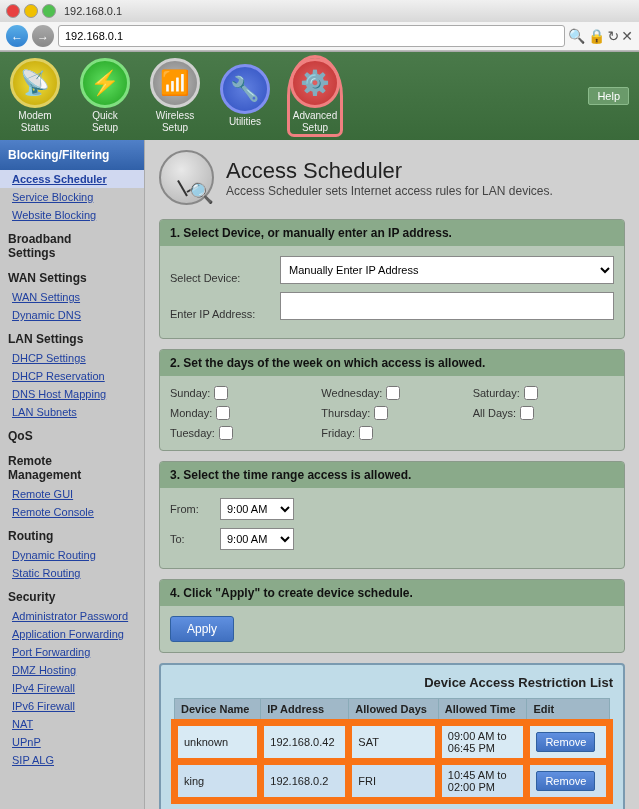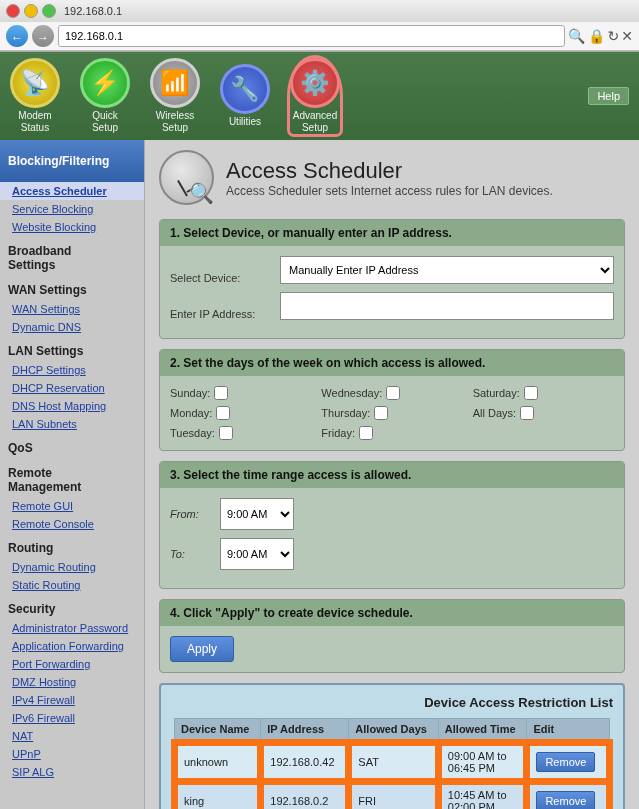--- a/index.html
+++ b/index.html
@@ -34,21 +34,21 @@
     .nav-icon.advanced { background: radial-gradient(circle, #e06060, #c03030); border: 3px solid #f08080; }
     .nav-label { color: #f0f0f0; font-size: 10px; text-align: center; line-height: 1.2; }
     .help-area { margin-left: auto; display: flex; align-items: center; gap: 4px; }
     .help-btn { background: #6a9a6a; color: white; border: 1px solid #8aba8a; padding: 2px 8px; font-size: 11px; cursor: pointer; border-radius: 2px; }
 
     
     .content-area { display: flex; background: #d8d8d8; min-height: 680px; }
 
     
     .sidebar { width: 145px; background: #c8c8c8; border-right: 1px solid #aaa; padding: 0; flex-shrink: 0; }
-    .sidebar-section-header { background: linear-gradient(to bottom, #5080c8, #3060a8); color: white; padding: 14px 8px; font-size: 12px; font-weight: bold; cursor: pointer; }
+    .sidebar-section-header { background: linear-gradient(to bottom, #5080c8, #3060a8); color: white; padding: 8px 8px; font-size: 12px; font-weight: bold; cursor: pointer; }
     .sidebar-link { display: block; color: #2040a0; text-decoration: underline; padding: 3px 12px; font-size: 11px; cursor: pointer; }
     .sidebar-group-label { padding: 8px 8px 3px 8px; font-size: 12px; font-weight: bold; color: #222; }
 
     
     .main-content { flex: 1; padding: 10px 14px; background: #d0d0d0; }
 
     
     .page-header { display: flex; align-items: center; gap: 12px; margin-bottom: 14px; }
     .page-header-text h1 { font-size: 22px; color: #222; font-weight: normal; }
     .page-header-text p { font-size: 12px; color: #444; }
@@ -64,22 +64,22 @@
     .form-input { flex: 1; height: 28px; border: 1px solid #888; background: white; font-size: 11px; padding: 0 4px; }
     select.form-input { cursor: pointer; }
 
     
     .days-grid { display: grid; grid-template-columns: repeat(3, 1fr); gap: 6px 10px; }
     .day-row { display: flex; align-items: center; gap: 4px; font-size: 11px; color: #333; }
     .day-check { width: 14px; height: 14px; }
 
     
     .time-row { display: flex; align-items: center; margin-bottom: 8px; }
-    .time-label { width: 50px; font-size: 11px; color: #333; font-style: italic; }
-    select.time-select { height: 32px; border: 1px solid #888; background: white; font-size: 11px; padding: 0 2px; cursor: pointer; }
+    .time-label { width: 50px; font-size: 11px; color: #333; }
+    select.time-select { height: 22px; border: 1px solid #888; background: white; font-size: 11px; padding: 0 2px; cursor: pointer; }
 
     
     .apply-btn { background: linear-gradient(to bottom, #6090e0, #4070c0); color: white; border: 1px solid #3060a0; padding: 5px 16px; font-size: 12px; cursor: pointer; border-radius: 3px; }
 
     
     .restriction-section { background: #c0dce8; border: 2px solid #7a9ab0; border-radius: 4px; padding: 10px; margin-top: 8px; }
     .restriction-title { text-align: right; font-size: 13px; font-weight: bold; color: #222; margin-bottom: 8px; }
     .restriction-table { width: 100%; border-collapse: collapse; font-size: 11px; }
     .restriction-table th { background: #a0b8c8; padding: 4px 6px; text-align: left; color: #222; font-weight: bold; border: 1px solid #8aabb8; }
     .restriction-table td { padding: 4px 6px; border: 7px solid #f97316; background: #d8eaf4; color: #222; }

